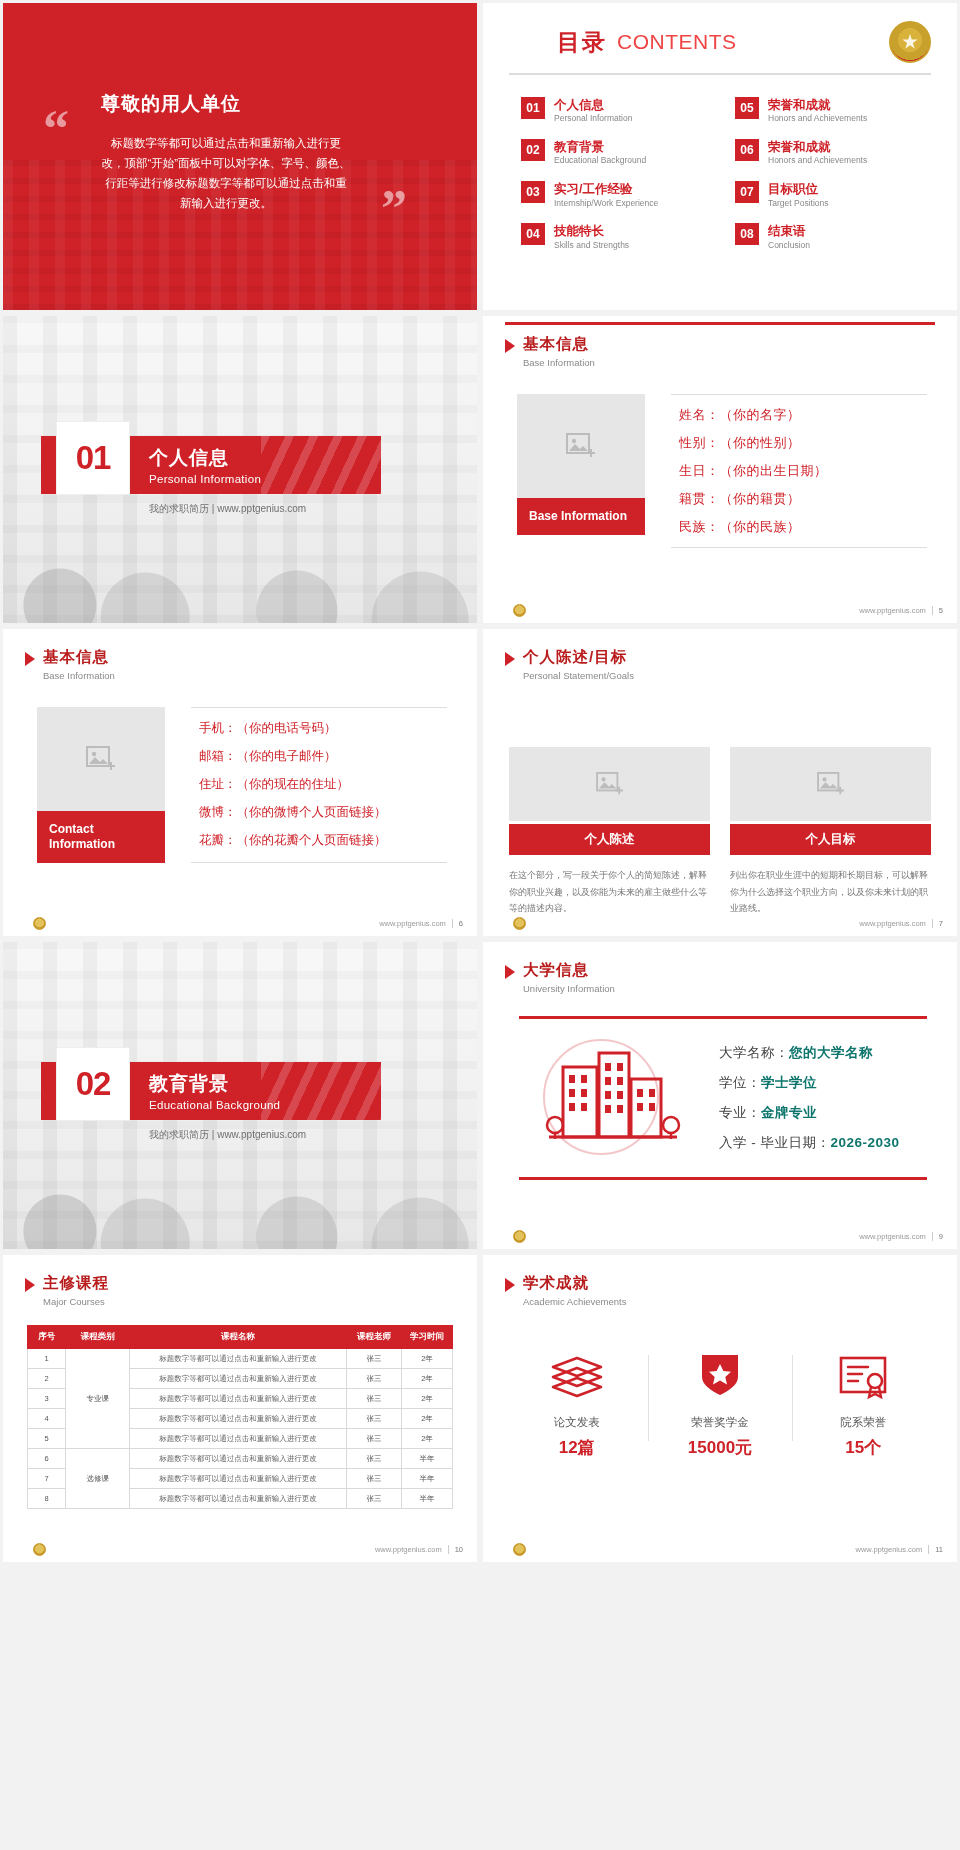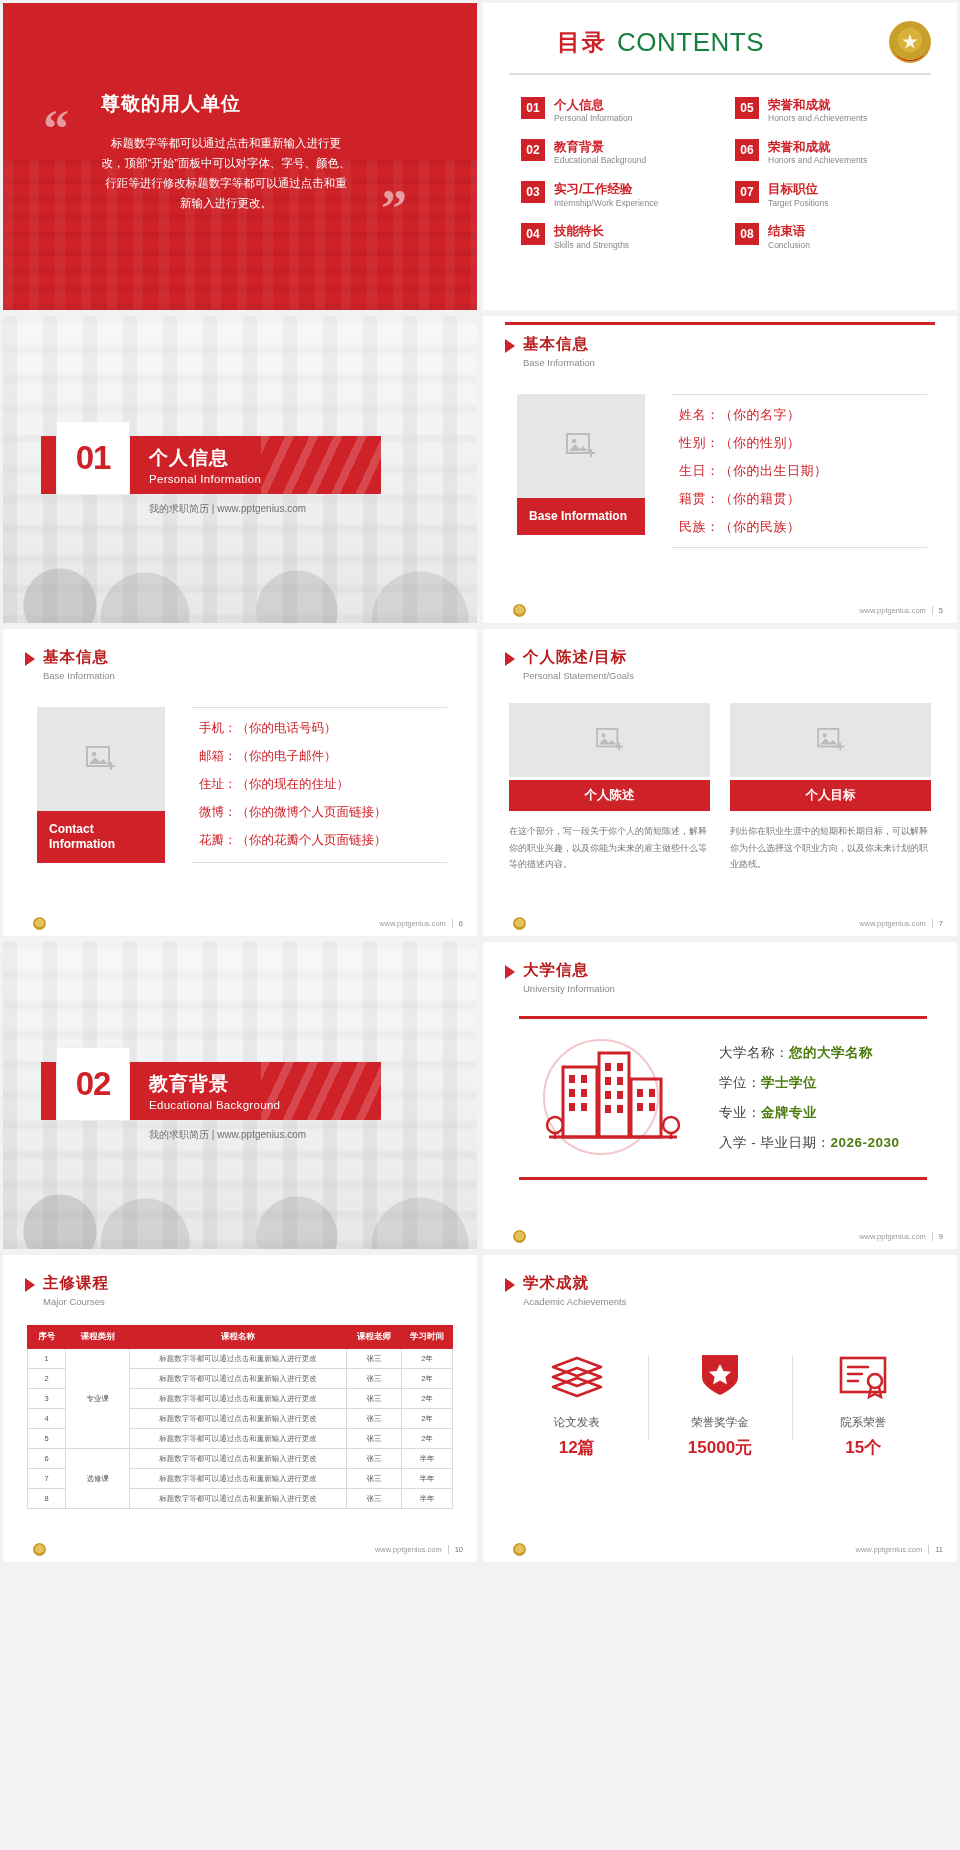--- a/index.html
+++ b/index.html
@@ -73,21 +73,21 @@
   
   .contents-head {
     display: flex;
     align-items: center;
     padding: 18px 26px 0 26px;
   }
   .contents-head .cn {
     font-size: 23px; font-weight: bold; color: #cf2128; letter-spacing: 2px; margin-left: 48px;
   }
   .contents-head .en {
-    font-size: 26px; color: #15803d; margin-left: 10px; letter-spacing: .5px;
+    font-size: 21px; color: #ef4444; margin-left: 10px; letter-spacing: .5px;
   }
   .badge-logo {
     margin-left: auto;
     width: 42px; height: 42px;
     border-radius: 50%;
     background: radial-gradient(circle at 50% 45%, #d8b23a 0 42%, #c8a02c 43% 70%, #cf2128 71% 100%);
     border: 2px solid #caa02b;
     position: relative;
   }
   .badge-logo::after {
@@ -216,21 +216,21 @@
     padding: 11px 12px; line-height: 1.25;
   }
   .bi-right { flex: 1; border-top: 1px solid #ddd; border-bottom: 1px solid #ddd; padding: 6px 0; }
   .bi-row { font-size: 13px; color: #cf2128; padding: 5px 0 5px 8px; letter-spacing: .5px; }
 
   
   .ci-row { font-size: 12.5px; color: #cf2128; padding: 5.5px 0 5.5px 8px; }
 
   
   .st-wrap { display: flex; gap: 20px; padding: 22px 26px 0 26px; }
-  .st-col { flex: 1; }
+  .st-col { flex: 1; margin-top: 44px; }
   .st-photo { height: 74px; }
   .st-cap {
     background: #cf2128; color: #fff; text-align: center;
     font-size: 12.5px; font-weight: bold; padding: 7px 0; margin-top: 3px;
   }
   .st-text { font-size: 9px; color: #777; line-height: 1.85; margin-top: 12px; }
 
   
   .uni-wrap {
     margin: 22px 30px 0 36px;
@@ -240,21 +240,21 @@
     position: relative;
   }
   .uni-ill { width: 190px; height: 130px; position: relative; flex: none; }
   .uni-ill .stamp {
     position: absolute; left: 24px; top: 6px;
     width: 116px; height: 116px; border-radius: 50%;
     border: 2px solid rgba(207,33,40,.25);
   }
   .uni-rows { flex: 1; padding-left: 10px; }
   .uni-row { font-size: 13.5px; color: #444; padding: 6px 0; letter-spacing: .5px; }
-  .uni-row b { color: #4d7c0f; font-weight: bold; }
+  .uni-row b { color: #0f766e; font-weight: bold; }
 
   
   table { border-collapse: collapse; width: calc(100% - 48px); margin: 18px 24px 0 24px; }
   th {
     background: #cf2128; color: #fff; font-size: 8.5px; font-weight: bold;
     padding: 5px 2px; border: 1px solid #cf2128; text-align: center;
   }
   td {
     border: 1px solid #d9d9d9; font-size: 7.5px; color: #555;
     padding: 4.5px 3px; text-align: center;

